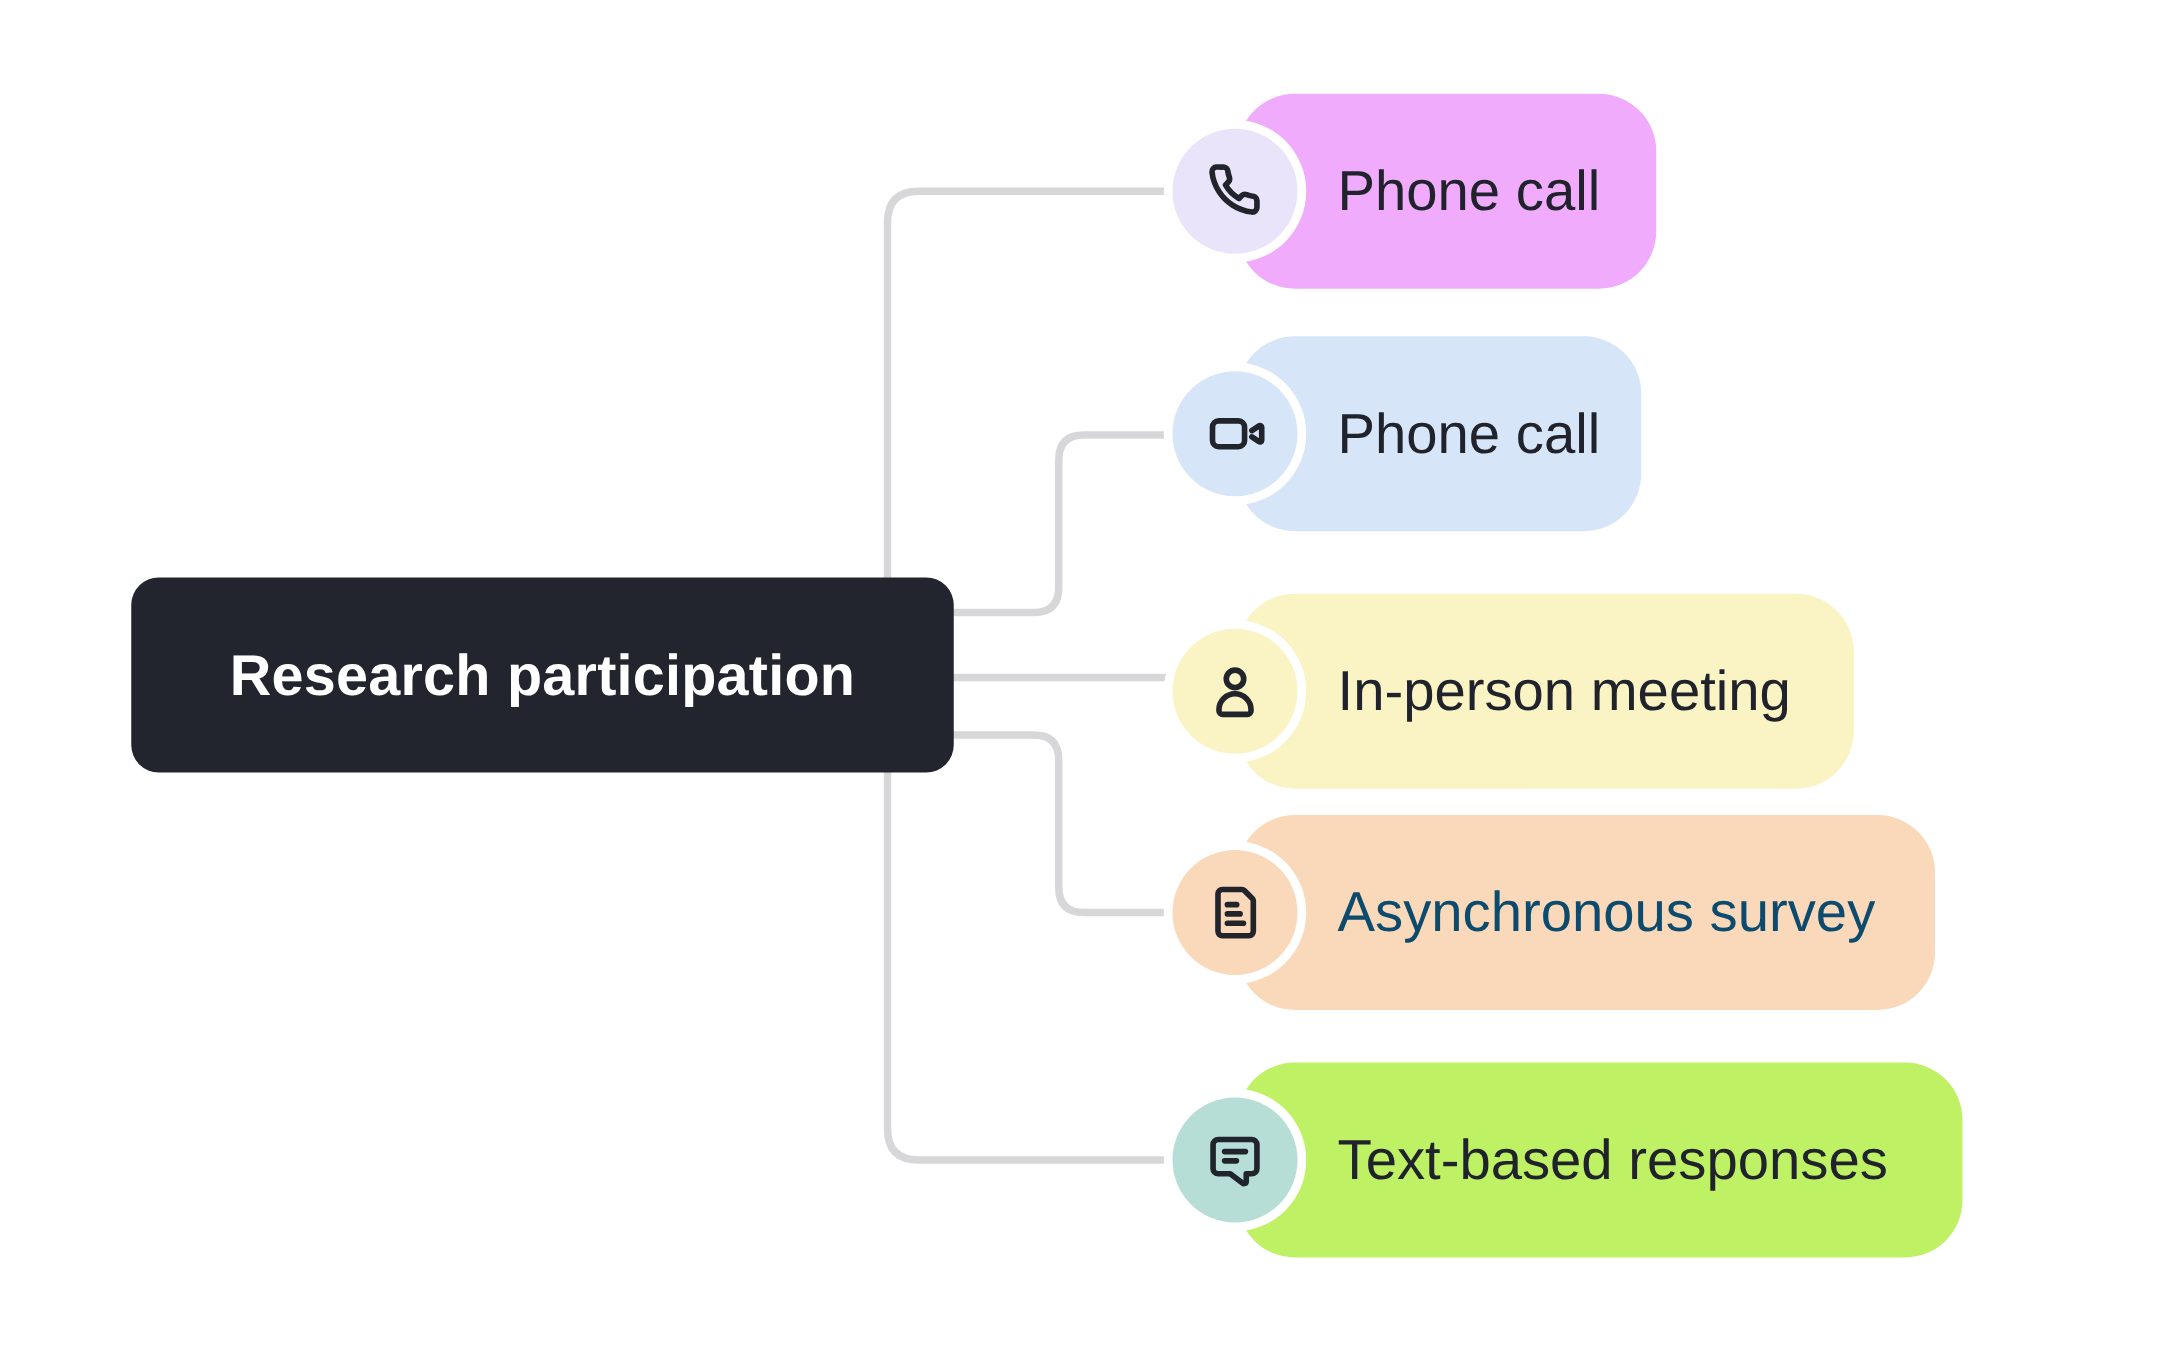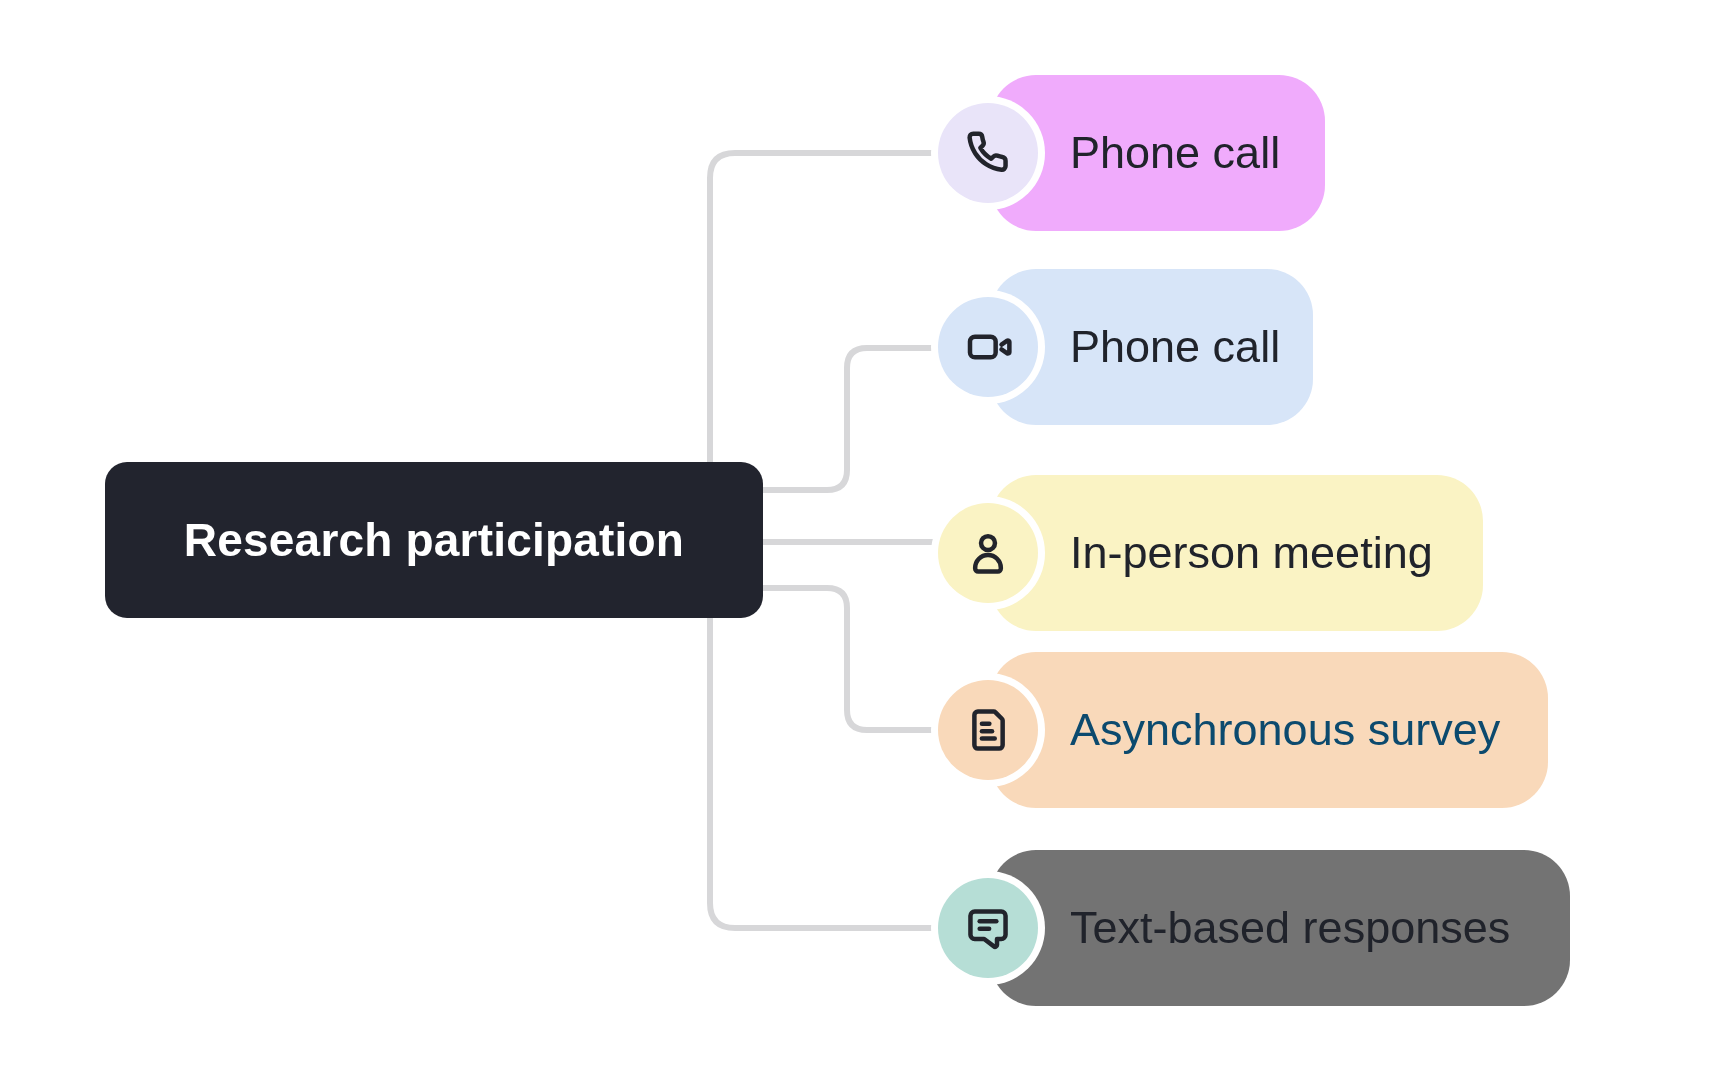--- a/index.html
+++ b/index.html
@@ -125,21 +125,21 @@
       <svg viewBox="0 0 24 24" fill="none" stroke-width="2" stroke-linecap="round" stroke-linejoin="round" stroke="#22242c">
         <path d="M7.5 3.8h7c.3 0 .6.12.82.34l2.85 2.85c.22.22.34.52.34.82v10.9c0 .86-.7 1.55-1.55 1.55H7.5c-.86 0-1.55-.7-1.55-1.55V5.35c0-.86.7-1.55 1.55-1.55z"></path>
         <path d="M9.3 9.2h3.3"></path>
         <path d="M9.3 12.5h4.5"></path>
         <path d="M9.3 15.8h5.7"></path>
       </svg>
     </div>
   </div>
 
   <div class="row row-4">
-    <div class="pill" style="background-color: #737373;">
+    <div class="pill" style="background-color: #bef264;">
       <span class="label" style="color: rgb(32, 35, 43);">Text-based responses</span>
     </div>
     <div class="badge" style="background-color: rgb(182, 222, 214);">
       <svg viewBox="0 0 24 24" fill="none" stroke-width="2" stroke-linecap="round" stroke-linejoin="round" stroke="#22242c">
         <path d="M16 16.9v2.7a.8.8 0 0 1-1.36.57L10.3 16.9H6.1a1.9 1.9 0 0 1-1.9-1.9V6.6a1.9 1.9 0 0 1 1.9-1.9h11.8a1.9 1.9 0 0 1 1.9 1.9V15a1.9 1.9 0 0 1-1.9 1.9z"></path>
         <path d="M8.3 9h7.4"></path>
         <path d="M8.3 12.3h4.2"></path>
       </svg>
     </div>
   </div>

